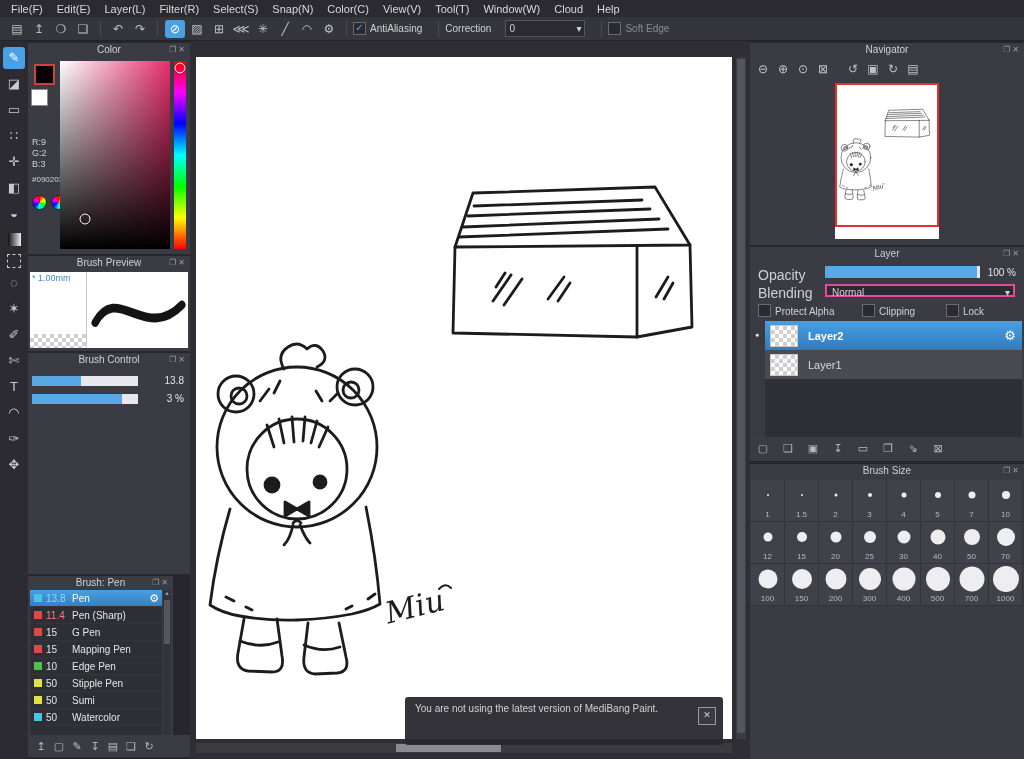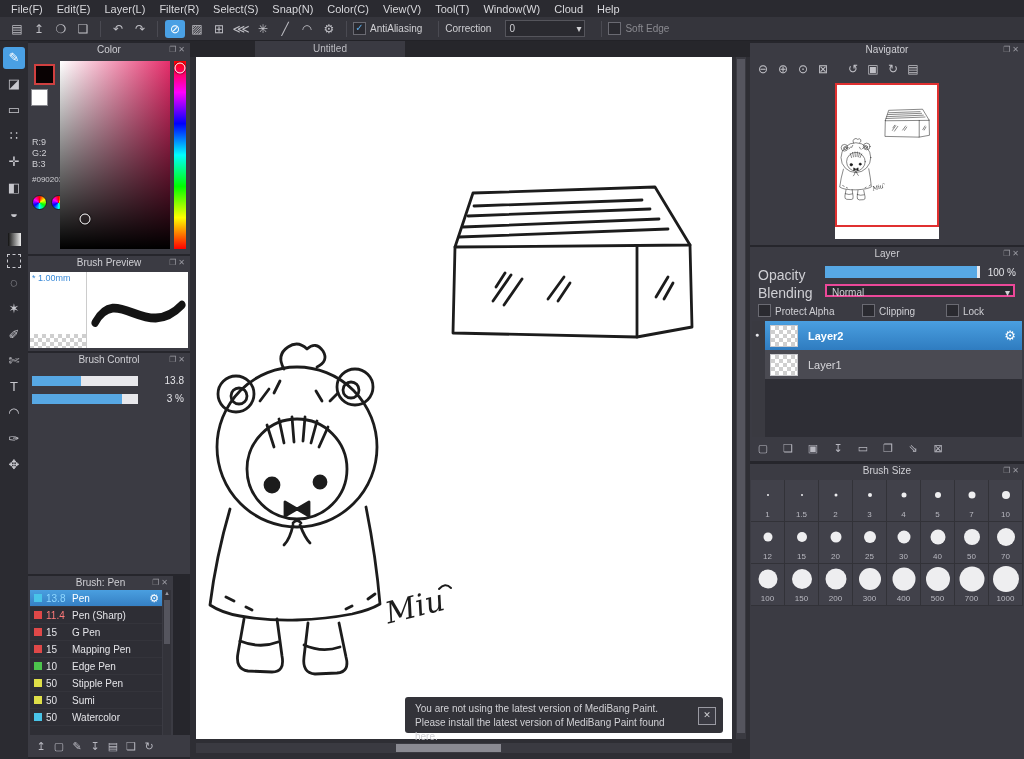--- a/index.html
+++ b/index.html
@@ -79,21 +79,21 @@
   
   #canvasarea{position:absolute;left:190px;top:41px;width:560px;bottom:0;background:#2e2e34;}
   #tabbar{position:absolute;left:0;top:0;right:0;height:16px;background:#26262b;}
   #tab{position:absolute;left:65px;top:0;width:150px;height:16px;background:#3a3a42;color:#bcbcc2;
        font-size:10px;line-height:16px;text-align:center;}
   #canvas{position:absolute;left:6px;top:16px;width:536px;height:682px;background:#fff;}
   #vscroll{position:absolute;left:546px;top:16px;width:10px;height:682px;background:#3a3a41;}
   #vthumb{position:absolute;left:1px;right:1px;top:2px;bottom:6px;background:#55555e;}
   #hscroll{position:absolute;left:6px;top:702px;width:536px;height:10px;background:#3a3a41;}
   #hthumb{position:absolute;left:200px;width:105px;top:1px;bottom:1px;background:#8a8a92;}
-  #notify{position:absolute;left:215px;top:656px;width:318px;height:36px;background:rgba(40,40,46,.95);
+  #notify{position:absolute;left:215px;top:656px;width:318px;height:48px;background:rgba(40,40,46,.95);
           border-radius:3px;color:#d0d0d4;font-size:10px;line-height:14px;padding:5px 34px 5px 10px;box-sizing:border-box;}
   #notify-close{position:absolute;right:7px;top:10px;width:16px;height:16px;border:1px solid #9a9aa2;background:#3a3a42;
                 color:#d0d0d4;font-size:9px;line-height:15px;text-align:center;}
   
   #rightcol{position:absolute;left:750px;top:41px;width:274px;bottom:0;background:#26262c;}
   .nav-icon{width:18px;height:16px;line-height:16px;text-align:center;color:#c0c0c6;font-size:12px;}
   #nav-iconrow{position:absolute;left:4px;top:18px;height:16px;display:flex;gap:2px;}
   #nav-thumb{position:absolute;left:85px;top:40px;width:104px;height:156px;background:#fff;}
   #nav-view{position:absolute;left:0;top:0;width:100px;height:140px;border:2px solid #e03030;}
   
@@ -345,37 +345,33 @@
     <span class="sm-icon">▢</span>
     <span class="sm-icon">✎</span>
     <span class="sm-icon">↧</span>
     <span class="sm-icon">▤</span>
     <span class="sm-icon">❏</span>
     <span class="sm-icon">↻</span>
   </div>
 </div>
 
 <div id="canvasarea">
-  <div id="tabbar">
-    <div id="tab">Untitled</div>
-  </div>
   <div id="canvas">
     <svg viewBox="0 0 536 682" width="536" height="682">
       <use href="#artwork"></use>
     </svg>
   </div>
   <div id="vscroll">
       <div id="vthumb"></div>
     </div>
   <div id="hscroll">
       <div id="hthumb"></div>
     </div>
   <div id="notify">
     <div>You are not using the latest version of MediBang Paint.</div>
-    <div>Please install the latest version of MediBang Paint found here.</div>
     <div id="notify-close">✕</div>
   </div>
 </div>
 
 <div id="rightcol">
 
   <div class="panel" style="left:0;right:0;top:2px;height:202px;">
     <div class="phead">
       <span>Navigator</span>
       <span class="picons"><span>❐</span><span>✕</span></span>

